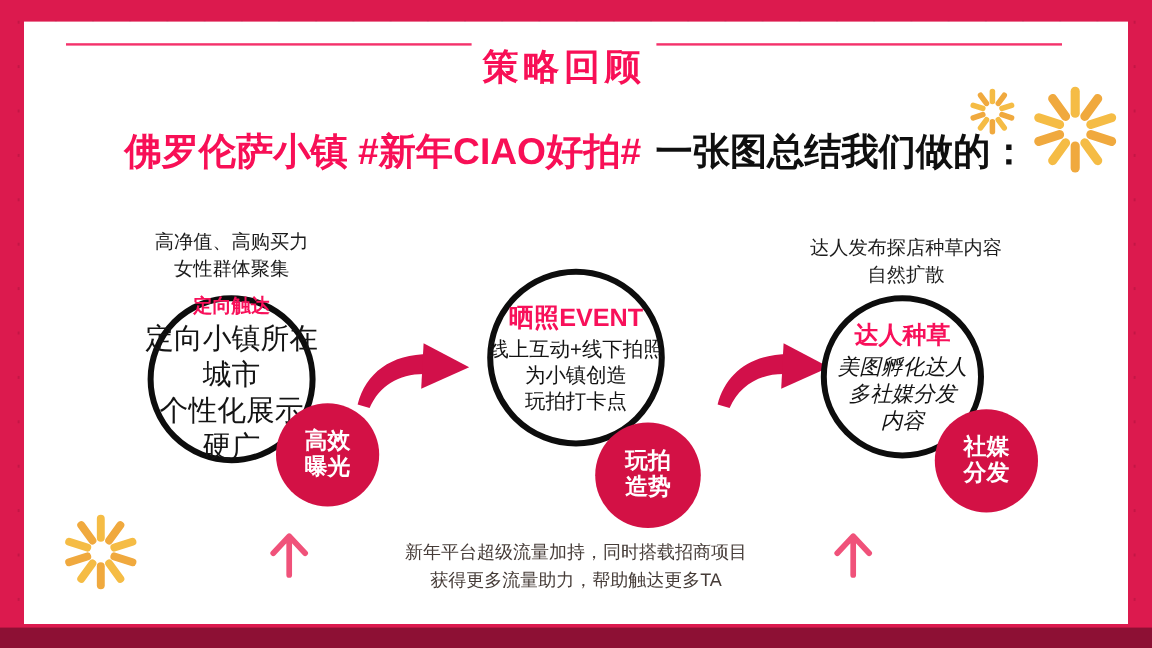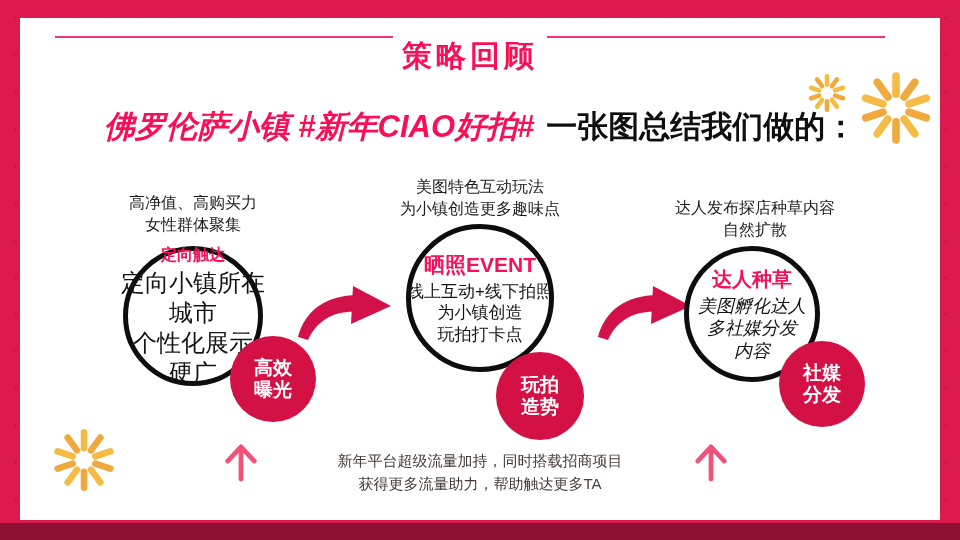--- a/index.html
+++ b/index.html
@@ -32,21 +32,21 @@
   .page-title {
     font-size: 30px; font-weight: 700; color: #F80F56; letter-spacing: 4px;
     white-space: nowrap;
   }
 
   
   .heading {
     position: absolute; top: 106px; left: 0; width: 100%;
     text-align: center; font-size: 31px; font-weight: 700; white-space: nowrap;
   }
-  .heading .hl { color: #F80F56; font-style: italic; }
+  .heading .hl { color: #F80F56; }
   .heading .rest { color: #0f0f0f; margin-left: 12px; }
 
   
   .desc {
     position: absolute; width: 266px; text-align: center;
     font-size: 16px; line-height: 1.4; color: #1c1c1c; white-space: pre-line;
   }
   .desc-1 { left: 60px;  top: 192px; }
   .desc-2 { left: 347px; top: 176px; }
   .desc-3 { left: 622px; top: 197px; }
@@ -128,22 +128,20 @@
 硬广</span>
   </div>
   <div class="badge badge-1">高效
 曝光</div>
 
   <svg class="curved-arrow curved-arrow-1" viewBox="0 0 100 58">
     <path d="M5,55 C12,28 34,12 68,13 L66,30 C42,28 24,38 15,58 Z" fill="#D2104A"></path>
     <polygon points="60,4 98,24 58,42" fill="#D2104A"></polygon>
   </svg>
 
-  <div class="desc desc-2">美图特色互动玩法
-为小镇创造更多趣味点</div>
   <div class="circle circle-2">
     <span class="circle-title">晒照EVENT</span>
     <span class="circle-body">线上互动+线下拍照
 为小镇创造
 玩拍打卡点</span>
   </div>
   <div class="badge badge-2">玩拍
 造势</div>
 
   <svg class="curved-arrow curved-arrow-2" viewBox="0 0 100 58">

